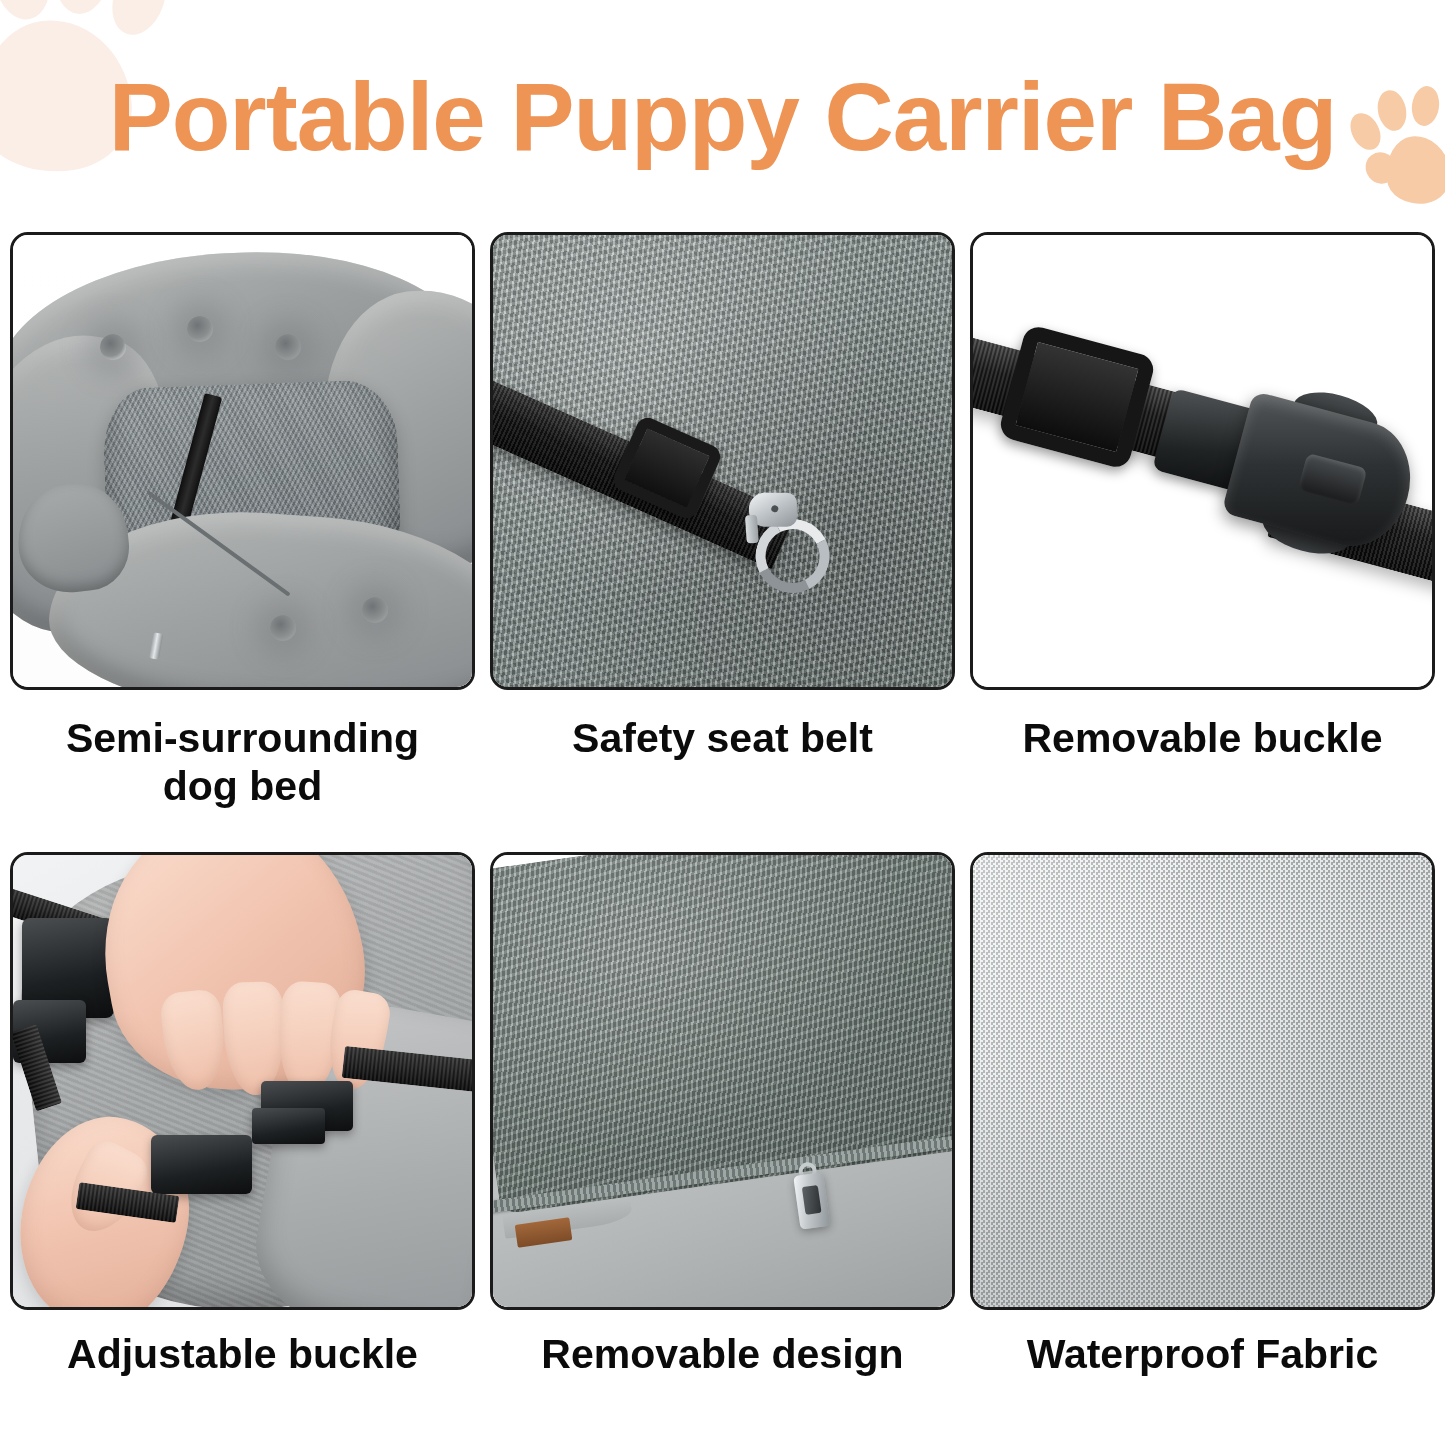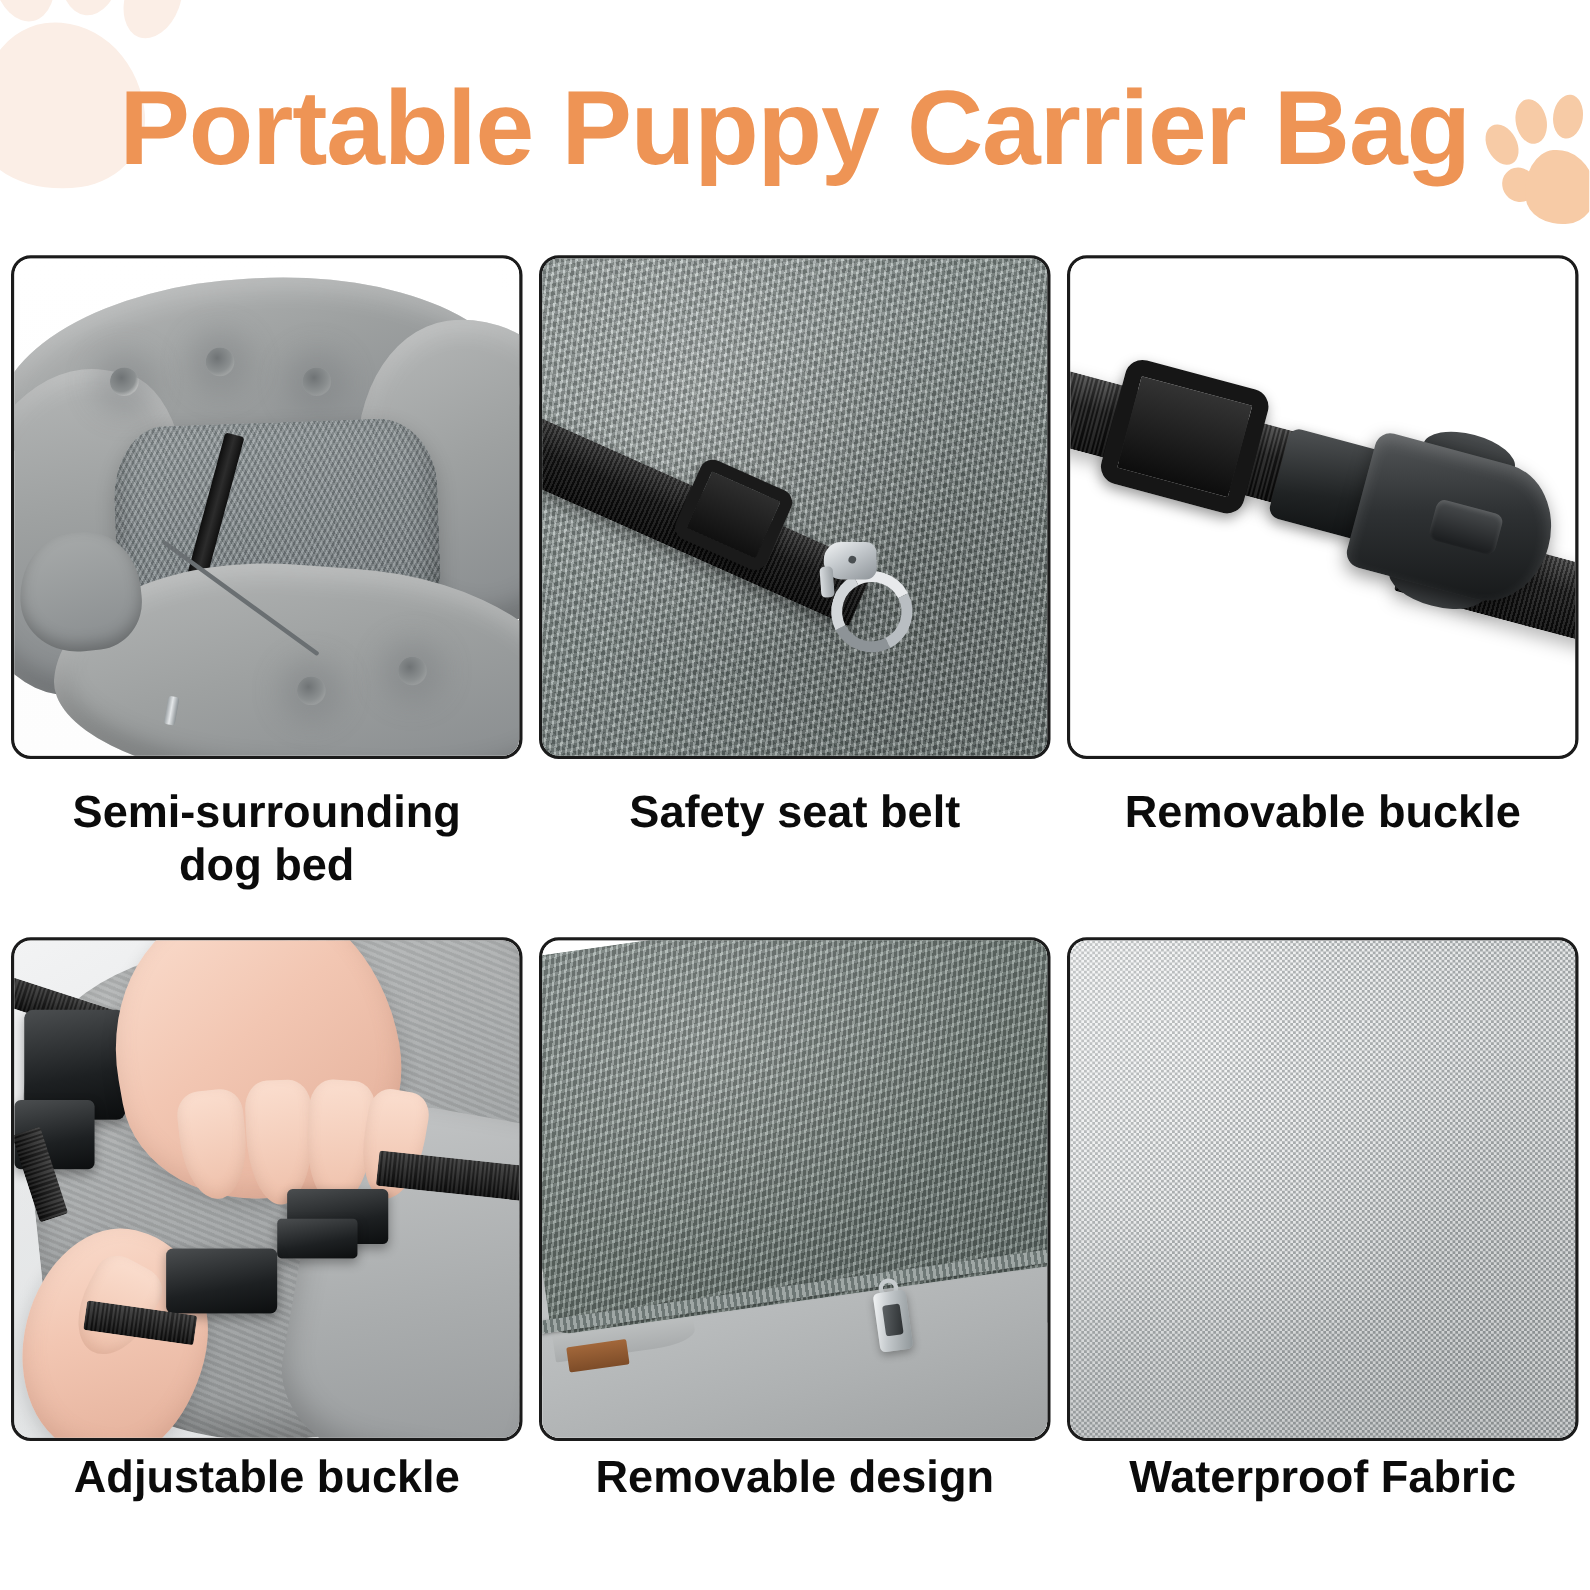--- a/index.html
+++ b/index.html
@@ -128,21 +128,21 @@
     line-height: 48px;
     font-weight: 700;
     color: #0b0b0b;
     text-align: center;
     width: 465px;
   }
   .caption.c1 { left: 0px; }
   .caption.c2 { left: 480px; }
   .caption.c3 { left: 960px; }
   #row-1 .caption { top: 482px; }
-  #row-2 .caption { top: 466px; }
+  #row-2 .caption { top: 478px; }
 
   
   
   
   .bed-bg {
     position: absolute; inset: 0;
     background:
       radial-gradient(circle at 75% 18%, #ffffff 0%, #ffffff 22%, rgba(255,255,255,0) 40%),
       linear-gradient(180deg, #ffffff 0%, #fdfdfd 100%);
   }

